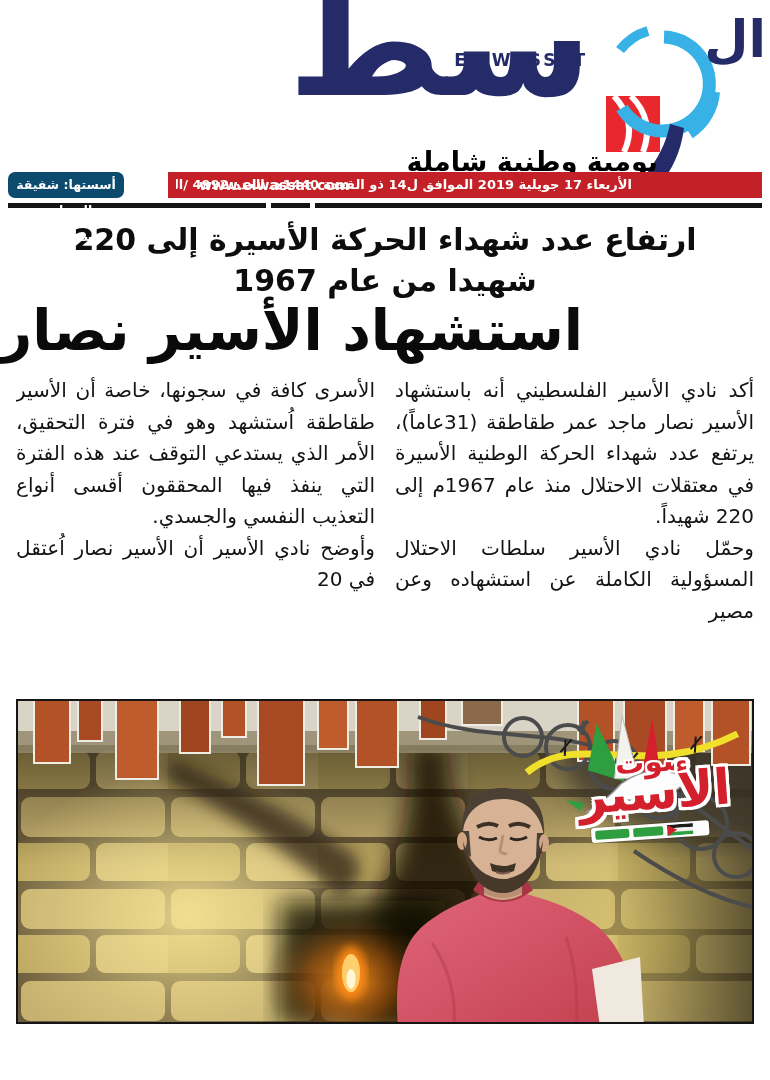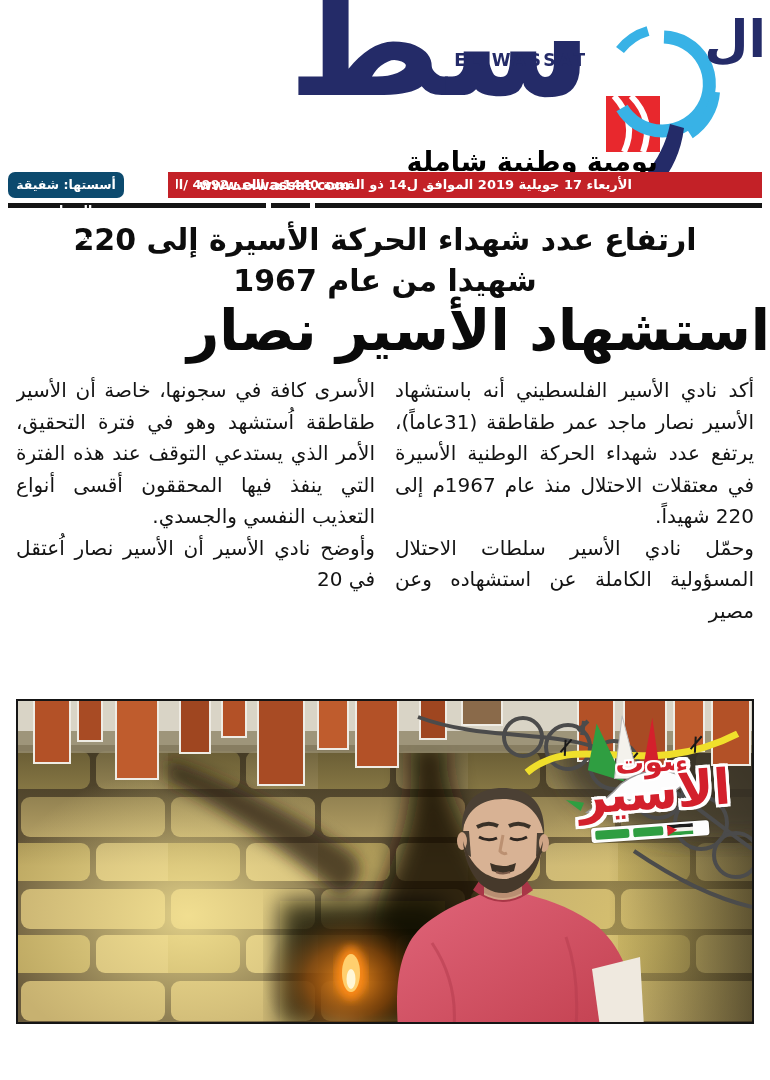--- a/index.html
+++ b/index.html
@@ -30,21 +30,21 @@
   .website { position:absolute; left:10px; top:0; height:26px; line-height:26px; color:#fff;
              font-size:14px; font-weight:bold; direction:ltr;margin-left:21px; }
 
   .black-bar { margin:4px 8px 0; height:5px;
     background:linear-gradient(to right,#141414 0 258px,#fff 258px 263px,#141414 263px 302px,
                #fff 302px 307px,#141414 307px 100%); }
 
   
   .kicker { margin:12px 39px 0; font-size:30px; font-weight:bold; color:#0d0d0d;
             text-align:center; line-height:1.35; }
-  .headline { margin-top:0px; text-align:right; color:#0a0a0a; font-weight:bold; }
+  .headline { margin-top:0px; text-align:left; color:#0a0a0a; font-weight:bold; }
   .headline .l1, .headline .l2 { display:block; font-size:56px; line-height:60px; }
 
   
   .columns { display:flex; gap:20px; margin:14px 16px 0; height:315px; overflow:hidden; }
   .columns p { flex:1; font-size:20px; line-height:31.5px; color:#141414; text-align:justify;
                white-space:pre-line; }
 
   
   .photo { position:relative; margin:9px 16px 0; height:325px; border:2px solid #151515;
            overflow:hidden; background:#6a5b3c; }

